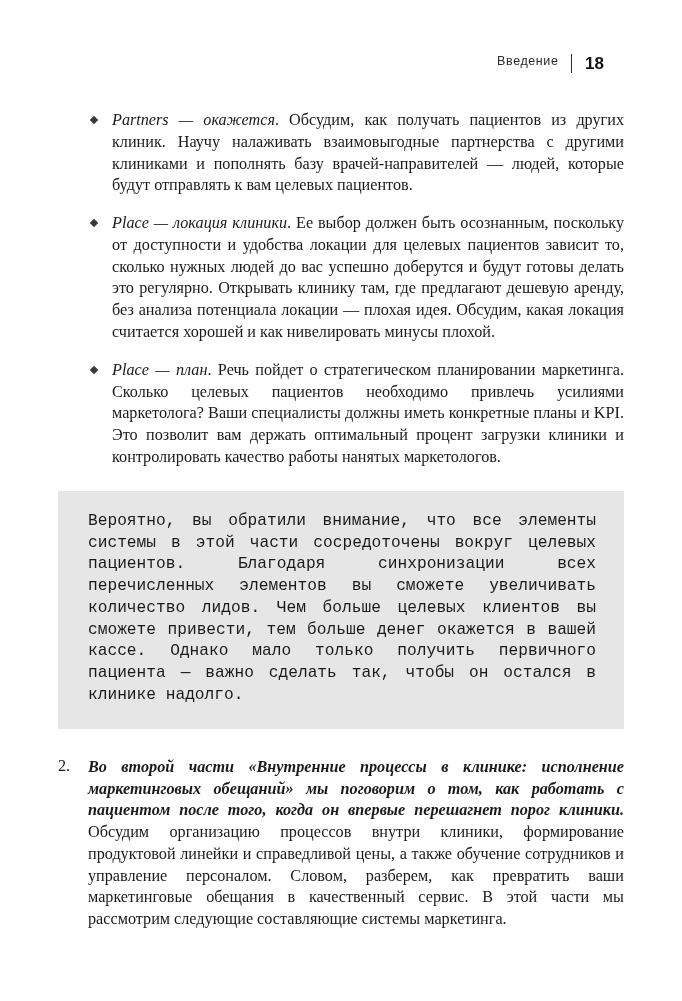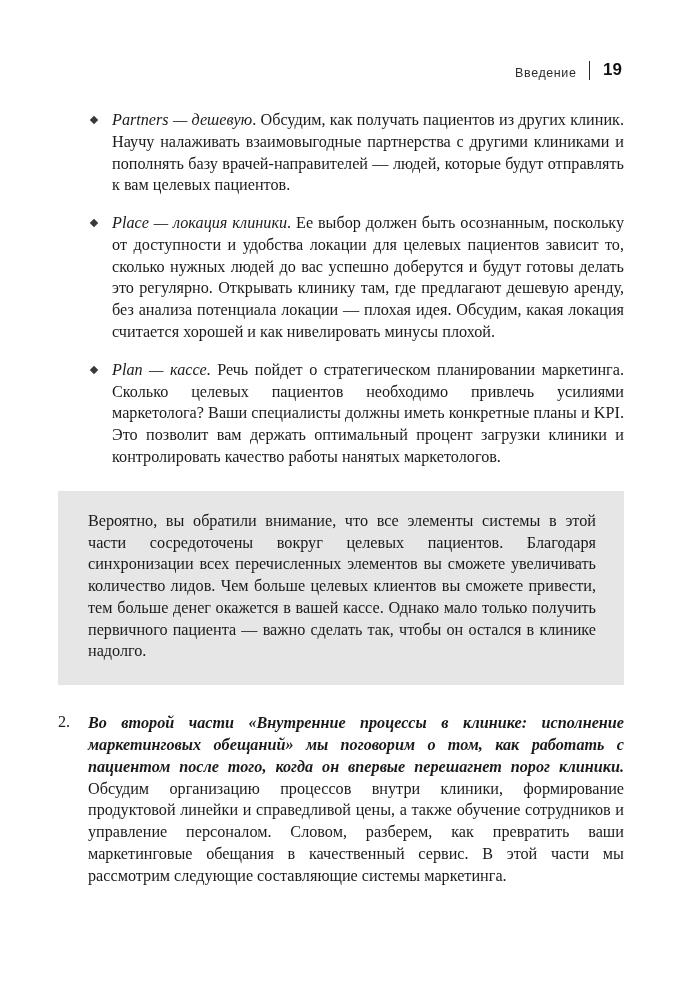--- a/index.html
+++ b/index.html
@@ -19,25 +19,25 @@
     width: 682px;
     height: 1001px;
     box-sizing: border-box;
     padding: 54px 58px 40px 58px;
     position: relative;
   }
 
   
   .header {
     display: flex;
-    align-items: flex-end;
+    align-items: flex-start;
     justify-content: flex-end;
     gap: 12px;
     height: 26px;
-    margin-right: 2px;
+    margin-right: 20px;
   }
   .header-title {
     font-family: "Liberation Sans", sans-serif;
     font-size: 12.5px;
     letter-spacing: 0.6px;
     color: #2b2b2b;
   }
   .header-rule {
     display: inline-block;
     width: 1.5px;
@@ -99,20 +99,21 @@
 
   
   .callout {
     background: #e6e6e6;
     margin: 22px 0 0 0;
     padding: 20px 28px 22px 30px;
   }
   .callout p {
     font-size: 16.2px;
     line-height: 1.345;
+    font-family: Liberation Mono, monospace;
   }
 
   
   .numbered {
     margin-top: 28px;
     position: relative;
     padding-left: 30px;
   }
   .num {
     position: absolute;
@@ -136,37 +137,37 @@
   }
 </style>
 </head>
 <body>
 
 <div class="page">
 
   <div class="header">
     <span class="header-title">Введение</span>
     <span class="header-rule"></span>
-    <span class="header-page">19</span>
+    <span class="header-page">18</span>
   </div>
 
   <div class="content">
 
     <ul class="bullets">
       <li class="bullet-item">
         <span class="diamond"></span>
-        <p><em class="it">Partners — дешевую</em><span>. Обсудим, как получать пациентов из других клиник. Научу налаживать взаимовыгодные партнерства с другими клиниками и пополнять базу врачей-направителей — людей, которые будут отправлять к вам целевых пациентов.</span></p>
+        <p><em class="it">Partners — окажется</em><span>. Обсудим, как получать пациентов из других клиник. Научу налаживать взаимовыгодные партнерства с другими клиниками и пополнять базу врачей-направителей — людей, которые будут отправлять к вам целевых пациентов.</span></p>
       </li>
       <li class="bullet-item">
         <span class="diamond"></span>
         <p><em class="it">Place — локация клиники</em><span>. Ее выбор должен быть осознанным, поскольку от доступности и удобства локации для целевых пациентов зависит то, сколько нужных людей до вас успешно доберутся и будут готовы делать это регулярно. Открывать клинику там, где предлагают дешевую аренду, без анализа потенциала локации — плохая идея. Обсудим, какая локация считается хорошей и как нивелировать минусы плохой.</span></p>
       </li>
       <li class="bullet-item">
         <span class="diamond"></span>
-        <p><em class="it">Plan — кассе</em><span>. Речь пойдет о стратегическом планировании маркетинга. Сколько целевых пациентов необходимо привлечь усилиями маркетолога? Ваши специалисты должны иметь конкретные планы и KPI. Это позволит вам держать оптимальный процент загрузки клиники и контролировать качество работы нанятых маркетологов.</span></p>
+        <p><em class="it">Place — план</em><span>. Речь пойдет о стратегическом планировании маркетинга. Сколько целевых пациентов необходимо привлечь усилиями маркетолога? Ваши специалисты должны иметь конкретные планы и KPI. Это позволит вам держать оптимальный процент загрузки клиники и контролировать качество работы нанятых маркетологов.</span></p>
       </li>
     </ul>
 
     <div class="callout">
       <p>Вероятно, вы обратили внимание, что все элементы системы в этой части сосредоточены вокруг целевых пациентов. Благодаря синхронизации всех перечисленных элементов вы сможете увеличивать количество лидов. Чем больше целевых клиентов вы сможете привести, тем больше денег окажется в вашей кассе. Однако мало только получить первичного пациента — важно сделать так, чтобы он остался в клинике надолго.</p>
     </div>
 
     <div class="numbered">
       <span class="num">2.</span>
       <p><em class="bold-it">Во второй части «Внутренние процессы в клинике: исполнение маркетинговых обещаний» мы поговорим о том, как работать с пациентом после того, когда он впервые перешагнет порог клиники.</em><span> Обсудим организацию процессов внутри клиники, формирование продуктовой линейки и справедливой цены, а также обучение сотрудников и управление персоналом. Словом, разберем, как превратить ваши маркетинговые обещания в качественный сервис. В этой части мы рассмотрим следующие составляющие системы маркетинга.</span></p>

